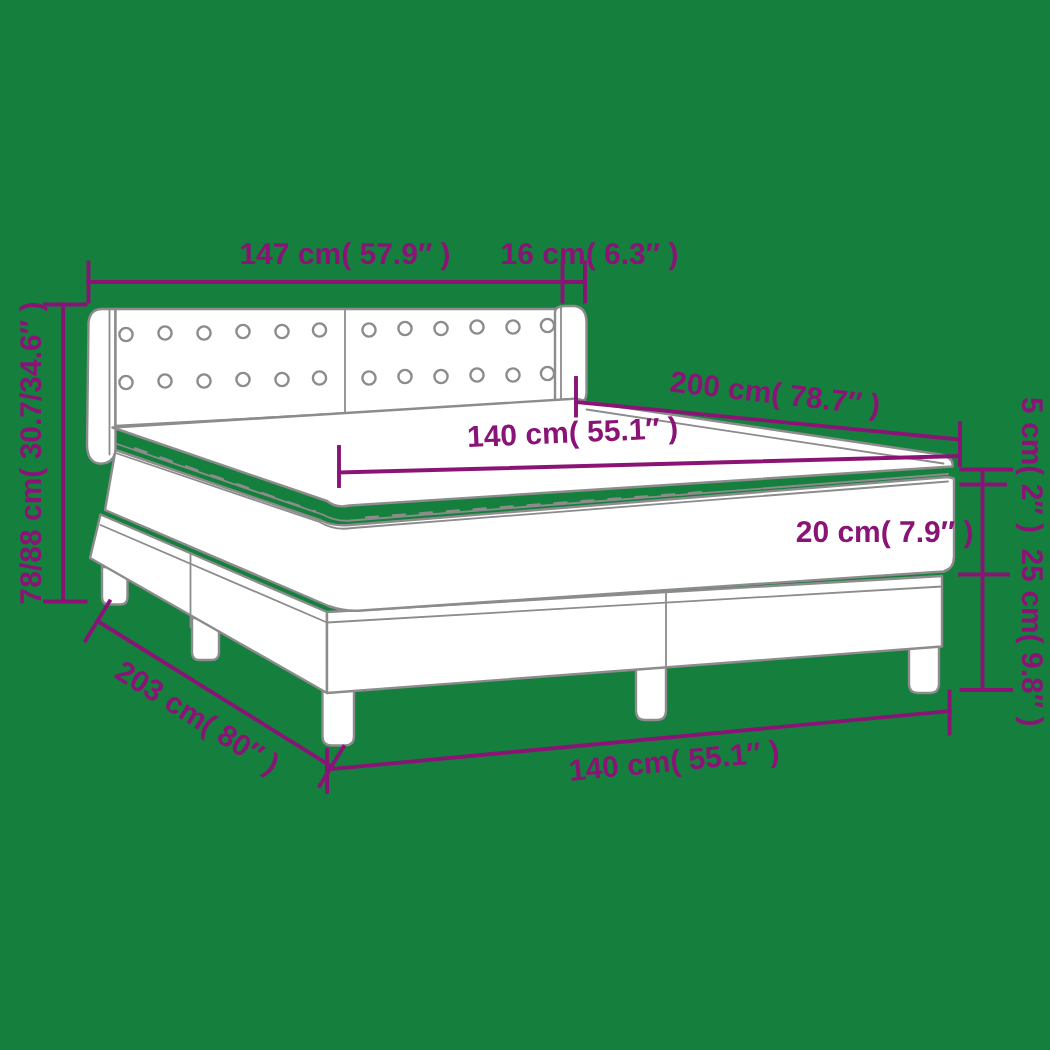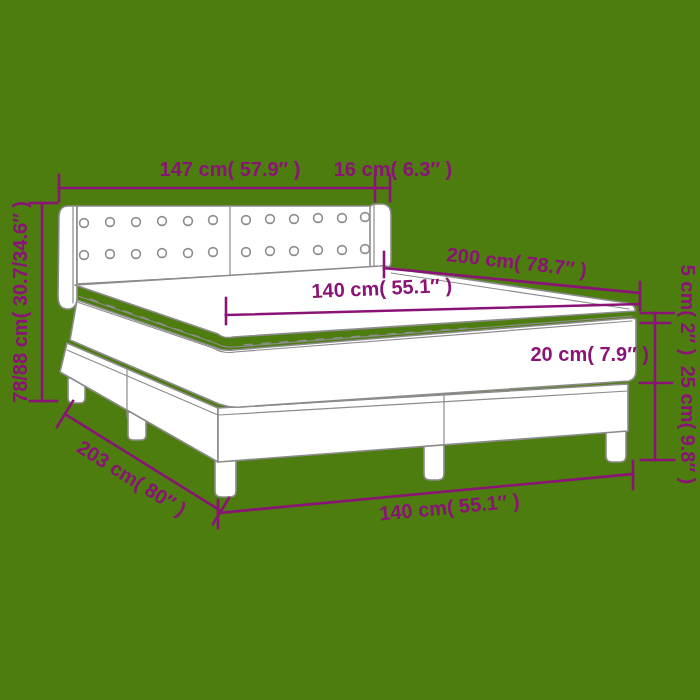--- a/index.html
+++ b/index.html
@@ -1,16 +1,16 @@
 <!DOCTYPE html>
 <html><head>
 <meta charset="utf-8">
 <style>
   html,body{margin:0;padding:0;background:#ffffff;}
-  .stage{position:relative;width:700px;height:700px;background:#4d7c0f;overflow:hidden;
+  .stage{position:relative;width:700px;height:700px;background:#15803d;overflow:hidden;
          font-family:"Liberation Sans","DejaVu Sans",sans-serif;}
   svg{display:block;}
   .art path, .art line, .art circle{fill:none;stroke:#8c8c8c;stroke-width:1.6;
       stroke-linejoin:round;stroke-linecap:round;}
   .art .filled{fill:#ffffff;}
   .art .thin{stroke-width:1.2;}
   .stitch{stroke:#9a9a9a;stroke-width:2;stroke-dasharray:8 10;fill:none;}
   .dims line, .dims path{stroke:#8a1476;stroke-width:2.6;fill:none;stroke-linecap:square;}
   .lbl{fill:#8a1476;font-family:"Liberation Sans","DejaVu Sans",sans-serif;
        font-weight:bold;font-size:20px;}

